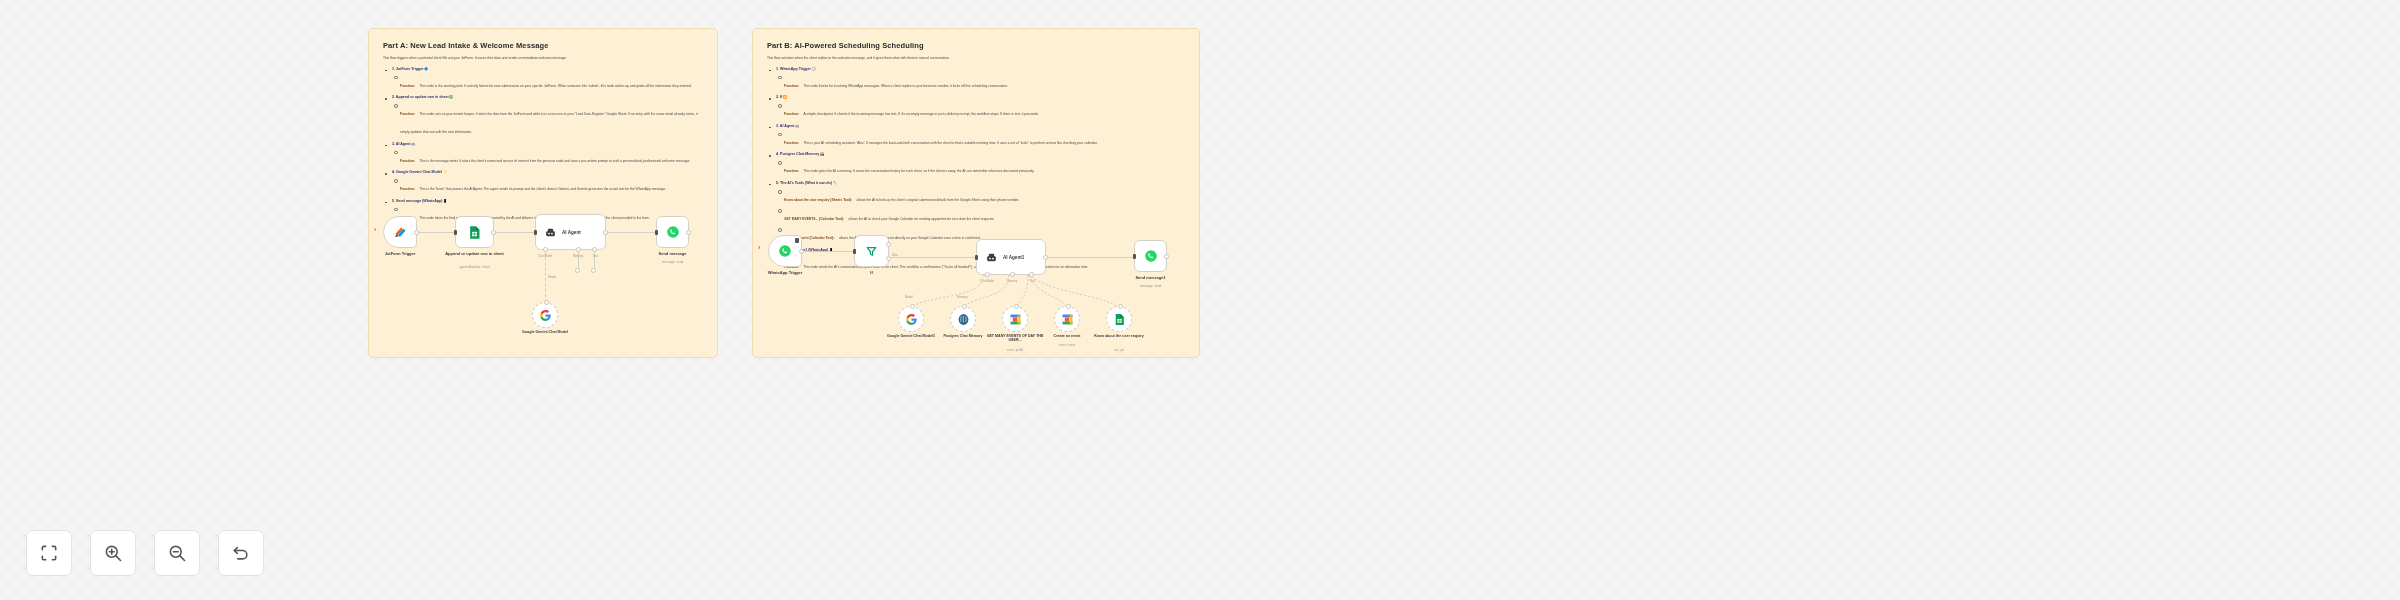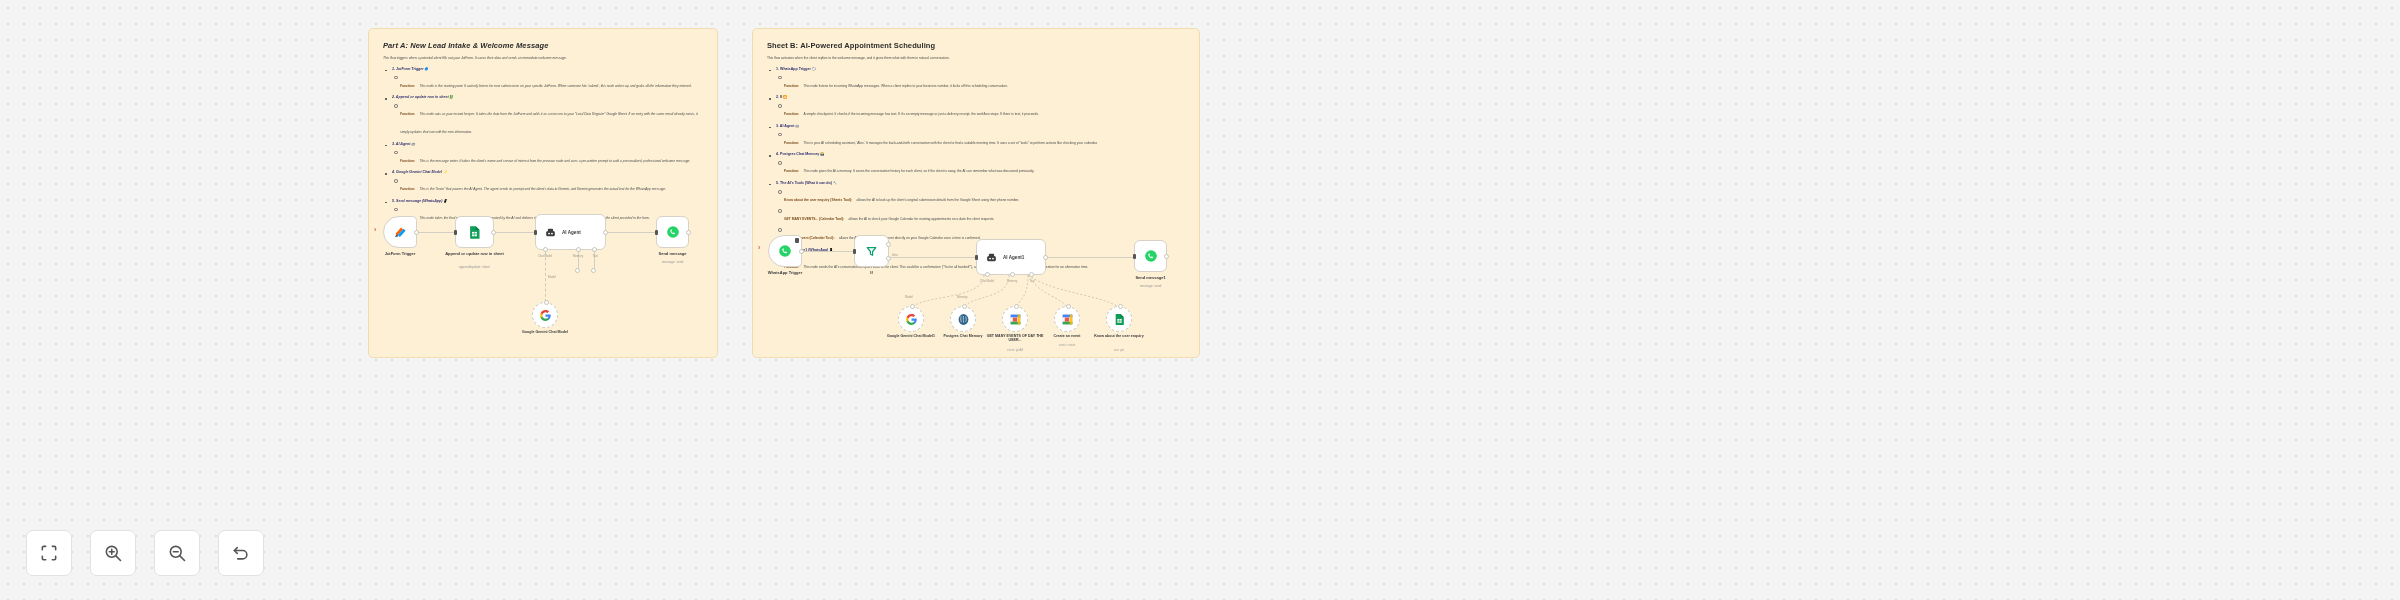--- a/index.html
+++ b/index.html
@@ -19,21 +19,21 @@
 
   
   .sticky {
     position: absolute;
     background: #fdf0d5;
     border: 1px solid #f0dcae;
     border-radius: 5px;
     overflow: hidden;
     padding: 12px 14px;
   }
-  #sticky-a { left: 368px; top: 28px; width: 350px; height: 330px; font-style: italic; }
+  #sticky-a { left: 368px; top: 28px; width: 350px; height: 330px; }
   #sticky-b { left: 752px; top: 28px; width: 448px; height: 330px; }
 
   .sticky-title {
     font-size: 7.5px;
     font-weight: bold;
     color: #2c2c2c;
     letter-spacing: .1px;
     margin-bottom: 6px;
   }
   .sticky-intro {
@@ -253,21 +253,21 @@
         <div class="sub">
           <span class="sub-label">Function:</span>
           <span class="sub-text">This node takes the final message it was just generated by the AI and delivers it as a WhatsApp message to the phone number the client provided in the form.</span>
         </div>
       </div>
 
     </div>
   </div>
 
   <div class="sticky" id="sticky-b">
-    <div class="sticky-title">Sheet B: AI-Powered Appointment Scheduling</div>
+    <div class="sticky-title">Part B: AI-Powered Scheduling Scheduling</div>
     <div class="sticky-intro">This flow activates when the client replies to the welcome message, and it gives them what with them in natural conversation.</div>
     <div class="steps">
 
       <div class="step">
         <div class="step-head">
           <span>1. WhatsApp Trigger</span>
           <span class="emoji">💬</span>
         </div>
         <div class="sub">
           <span class="sub-label">Function:</span>

